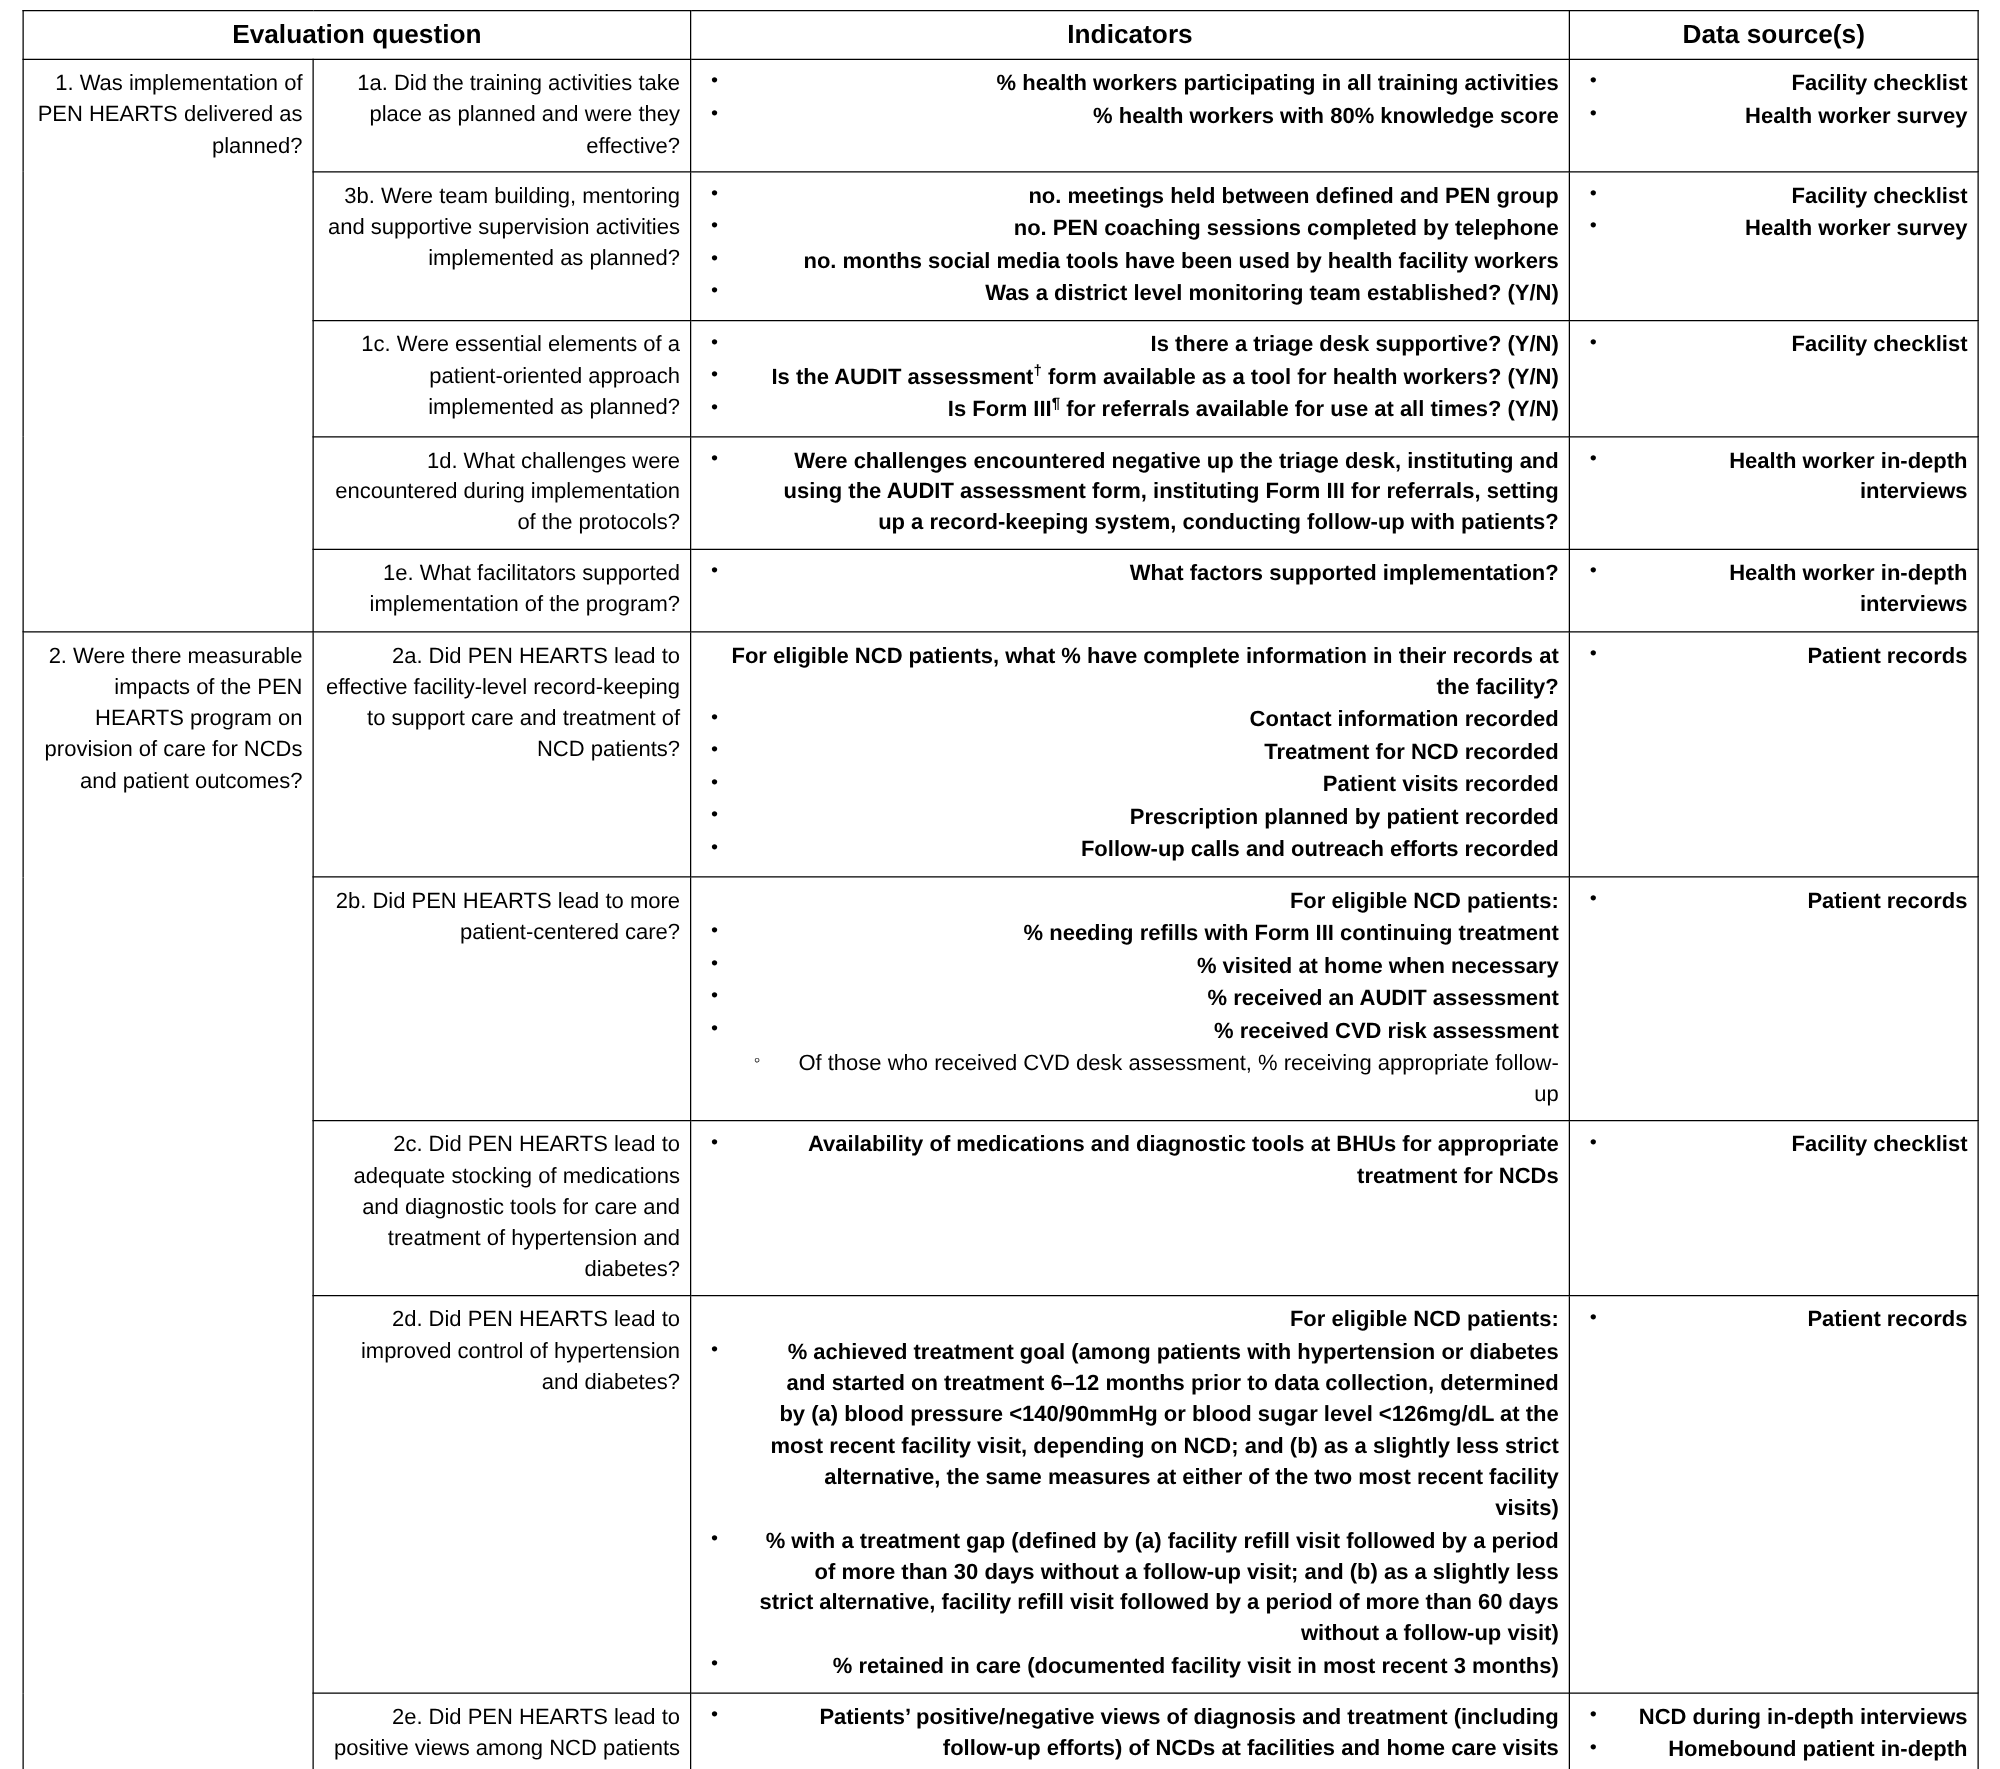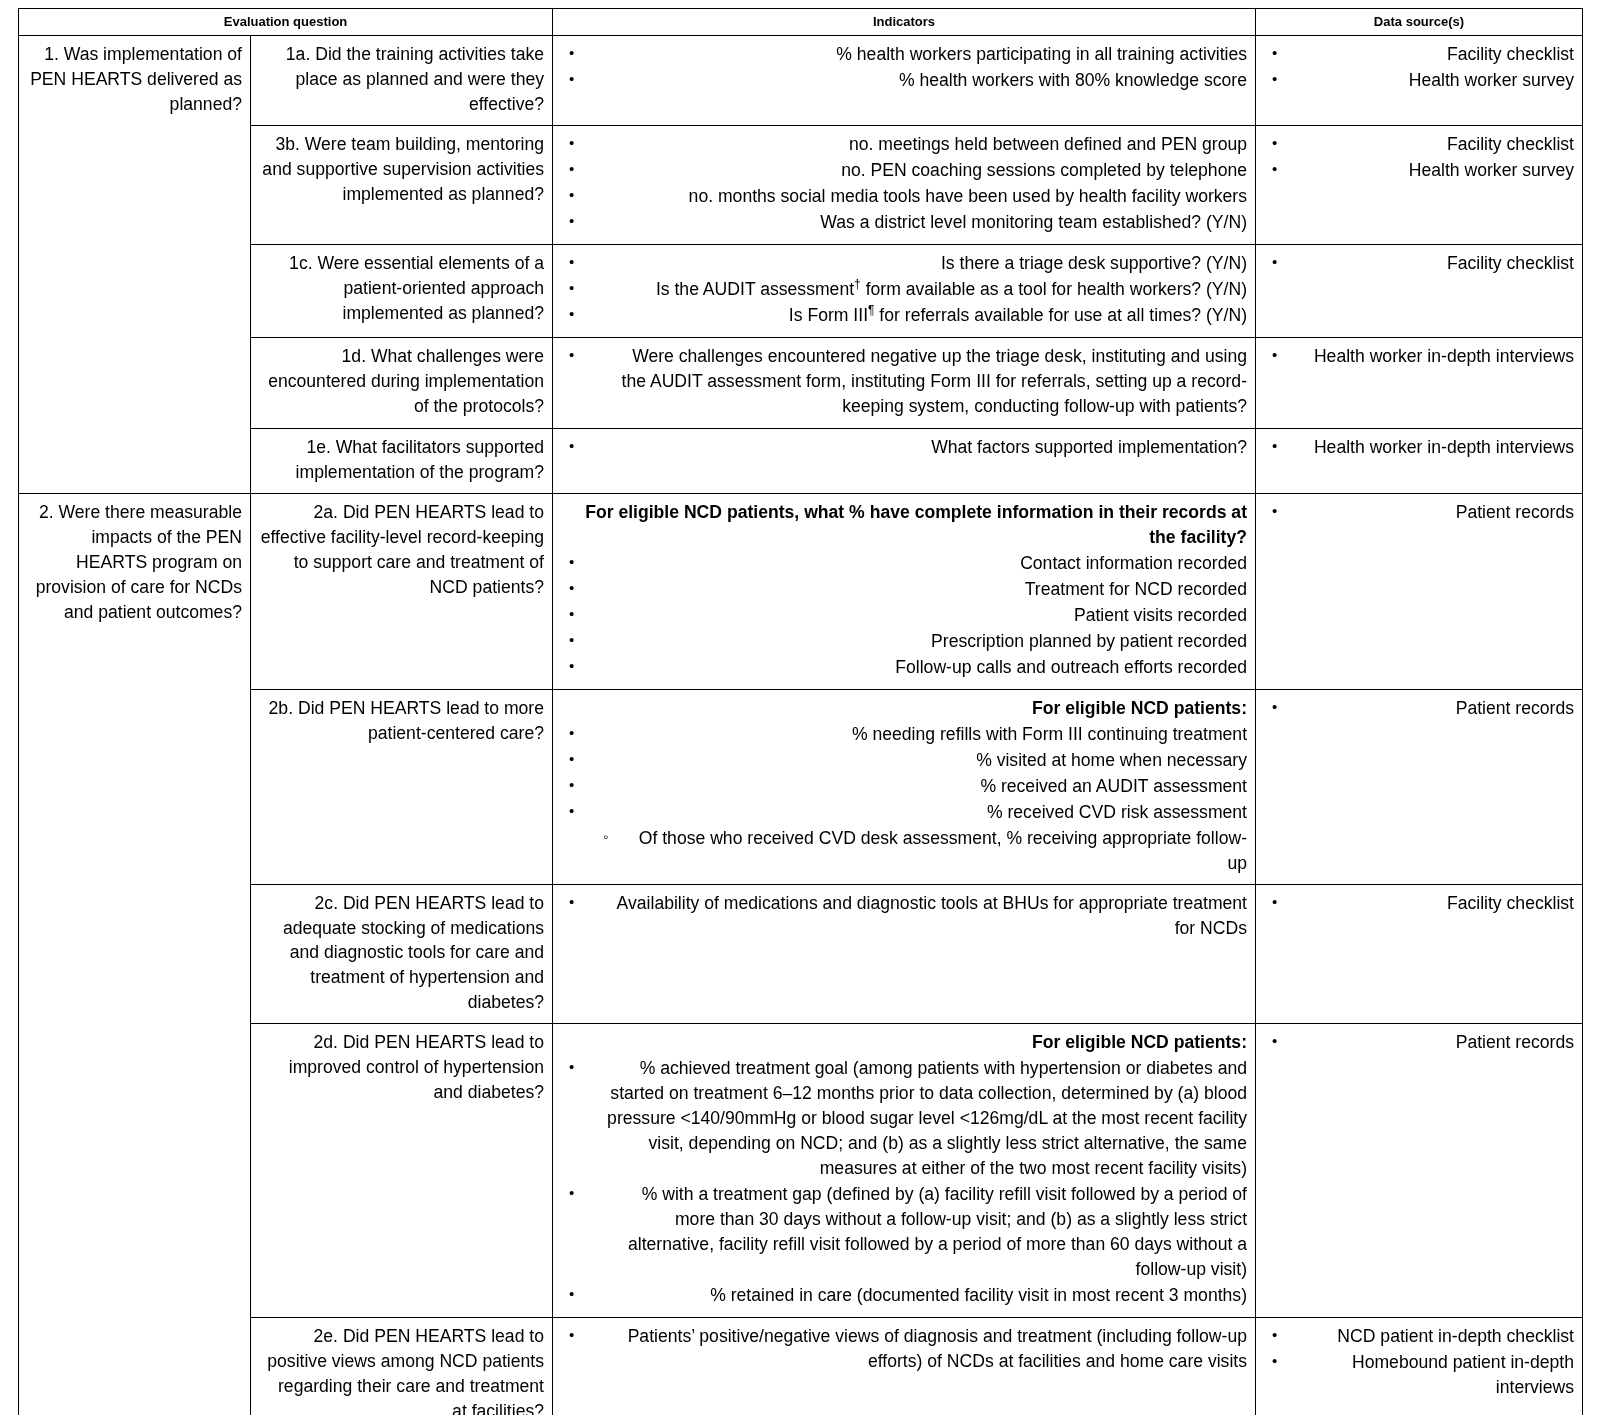--- a/index.html
+++ b/index.html
@@ -31,32 +31,33 @@
     font-size: 17.6px;
     line-height: 1.42;
     background: #fff;
     text-align: right;
   }
   table.eval-table th {
     text-align: center;
     font-weight: bold;
     padding-top: 4px;
     padding-bottom: 4px;
-    font-size: 13px;
+    font-size: 21px;
   }
   th.col-q { text-align: left; }
   .col-w1 { width: 232px; }
   .col-w2 { width: 302px; }
   .col-w3 { width: 703px; }
   .col-w4 { width: 327px; }
 
   ul.bullets {
     list-style: none;
     margin: 0;
     padding: 0;
+    font-weight: bold;
   }
   ul.bullets > li {
     position: relative;
     padding-left: 46px;
     margin: 0 0 1px 0;
   }
   ul.bullets > li::before {
     content: "\2022";
     position: absolute;
     left: 8px;
@@ -266,21 +267,21 @@
 
       <tr>
         <td>2e. Did PEN HEARTS lead to positive views among NCD patients regarding their care and treatment at facilities?</td>
         <td>
           <ul class="bullets">
             <li>Patients’ positive/negative views of diagnosis and treatment (including follow-up efforts) of NCDs at facilities and home care visits</li>
           </ul>
         </td>
         <td>
           <ul class="bullets">
-            <li>NCD patient in-depth checklist</li>
+            <li>NCD during in-depth interviews</li>
             <li>Homebound patient in-depth interviews</li>
           </ul>
         </td>
       </tr>
 
     </tbody>
   </table>
 
 </div>
 

